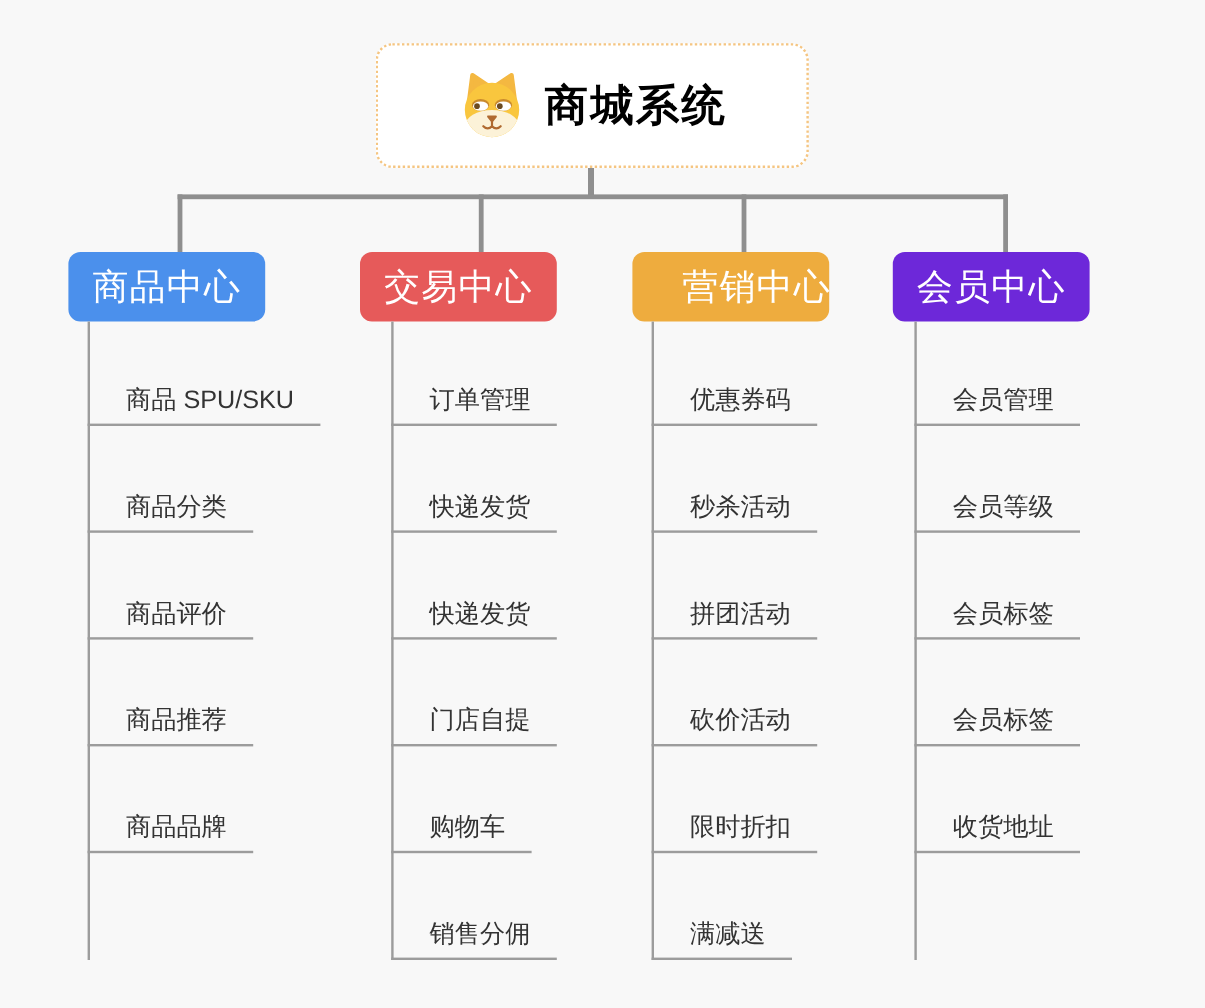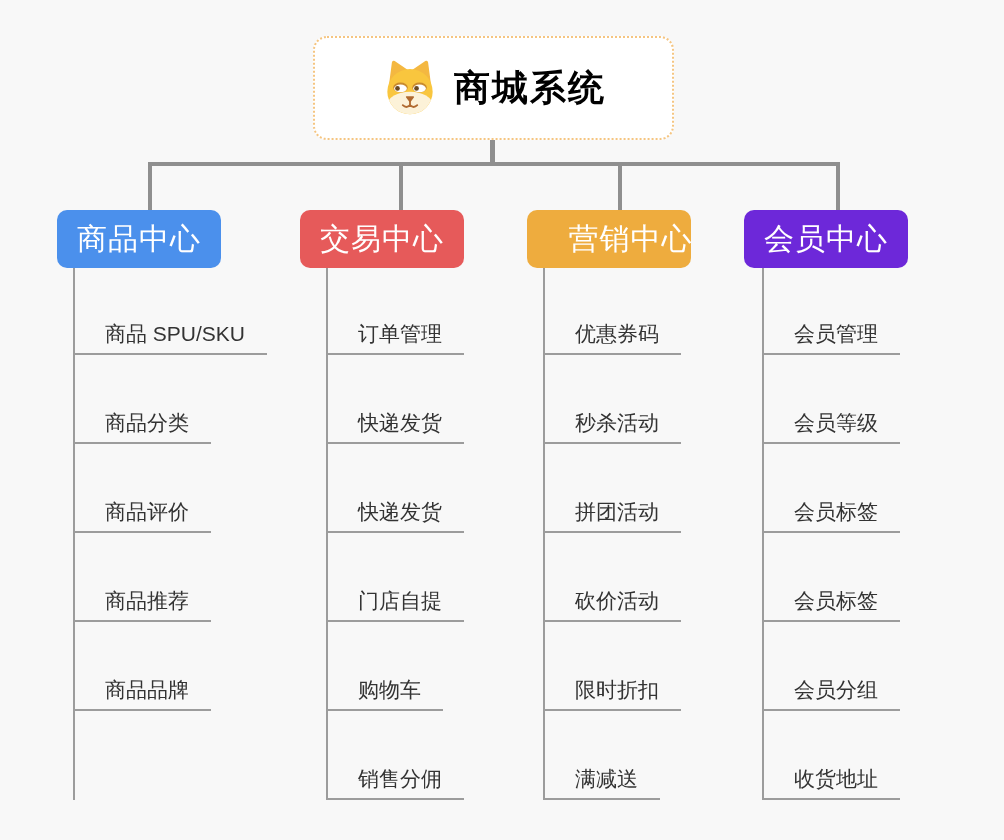--- a/index.html
+++ b/index.html
@@ -210,20 +210,17 @@
     <div class="child">
         <span class="child-label">会员等级</span>
       </div>
     <div class="child">
         <span class="child-label">会员标签</span>
       </div>
     <div class="child">
         <span class="child-label">会员标签</span>
       </div>
     <div class="child">
-        <span class="child-label">会员分组</span>
-      </div>
-    <div class="child">
         <span class="child-label">收货地址</span>
       </div>
   </div>
 
 </div>
 
 </body></html>

